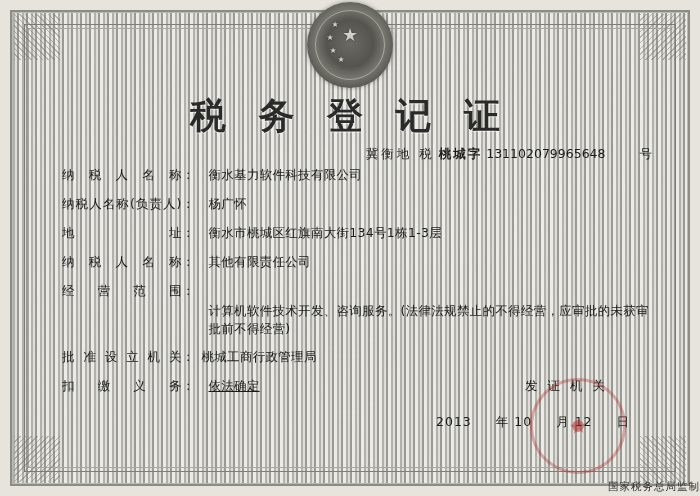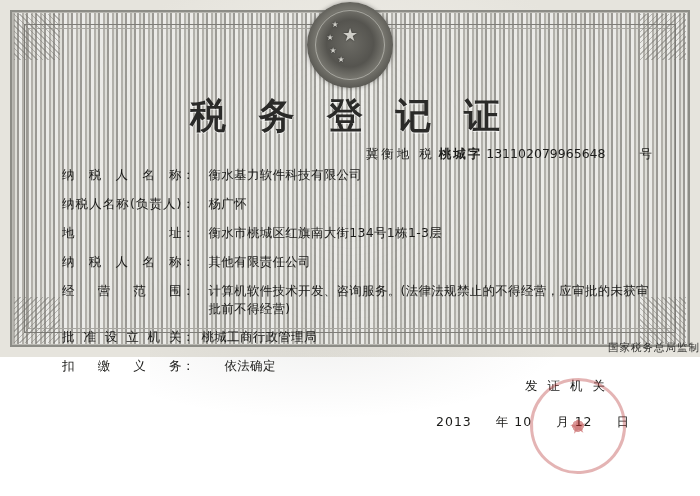--- a/index.html
+++ b/index.html
@@ -10,21 +10,21 @@
   body {
     width: 700px;
     height: 496px;
     font-family: "DejaVu Sans", "Liberation Sans", sans-serif;
     overflow: hidden;
   }
 
   .cert {
     position: relative;
     width: 700px;
-    height: 357px;
+    height: 496px;
     background:
       radial-gradient(ellipse 300px 200px at 50% 45%, #f3f2ee 0%, #eceae4 60%, #e6e4dd 100%),
       #eceae4;
   }
 
   
   .frame-outer {
     position: absolute;
     left: 10px; top: 10px; right: 10px; bottom: 10px;
     border: 2px solid #8c8c86;
@@ -163,24 +163,24 @@
   .row .colon {
     flex: 0 0 10px;
     text-align: center;
   }
   .row .value {
     flex: 1 1 auto;
     letter-spacing: 0.3px;
     padding-left: 14px;
   }
   .row.tall { margin-bottom: 10px; }
-  .row .value.two-line { line-height: 18px; }
+  .row .value.two-line { line-height: 18px; margin-top: 20px; }
 
   .row.approval .value { padding-left: 7px; }
-  .row.withhold .value { padding-left: 30px; }
+  .row.withhold .value { padding-left: 14px; text-decoration: underline; }
 
   
   .issuer {
     position: absolute;
     right: 92px;
     top: 378px;
     font-size: 12.5px;
     letter-spacing: 3px;
     color: #1b1b19;
     white-space: nowrap;

